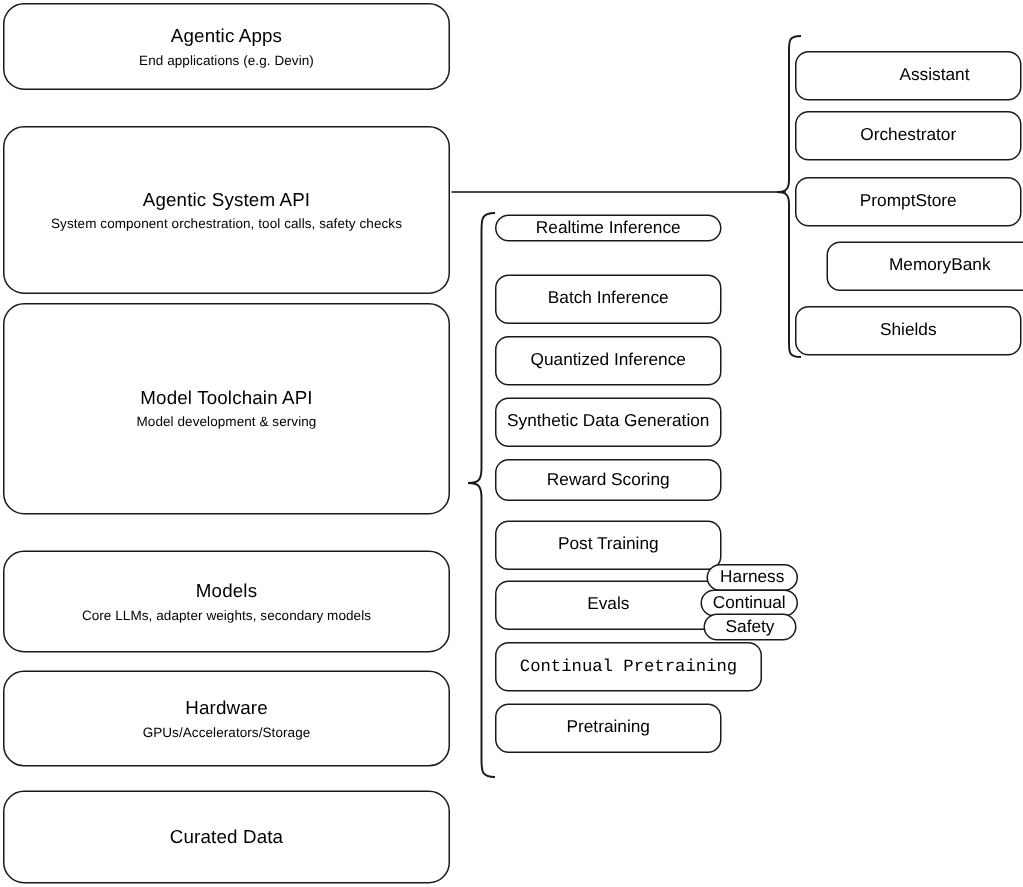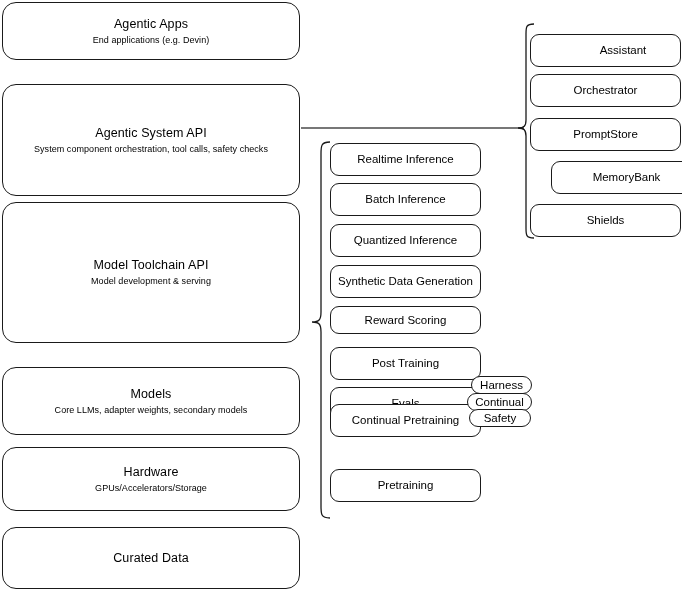--- a/index.html
+++ b/index.html
@@ -126,42 +126,42 @@
       <path d="M24 2
                C 15 2, 15 6, 15 14
                L 15 172
                C 15 180, 13 182, 6 182
                C 13 182, 15 184, 15 192
                L 15 366
                C 15 374, 15 378, 24 378"></path>
     </svg>
   </div>
 
-  <div class="node capability" style="left:330px; top:143px; width:151px; height:33px;">
+  <div class="node capability" style="left:330px; top:143px; width:151px; height:18px;">
     <span>Realtime Inference</span>
   </div>
   <div class="node capability" style="left:330px; top:183px; width:151px; height:33px;">
     <span>Batch Inference</span>
   </div>
   <div class="node capability" style="left:330px; top:224px; width:151px; height:33px;">
     <span>Quantized Inference</span>
   </div>
   <div class="node capability" style="left:330px; top:265px; width:151px; height:33px;text-align:center;">
     <span>Synthetic Data Generation</span>
   </div>
   <div class="node capability" style="left:330px; top:306px; width:151px; height:28px;">
     <span>Reward Scoring</span>
   </div>
   <div class="node capability" style="left:330px; top:347px; width:151px; height:33px;">
     <span>Post Training</span>
   </div>
   <div class="node capability" style="left:330px; top:387px; width:151px; height:33px;">
     <span>Evals</span>
   </div>
-  <div class="node capability" style="left:330px; top:404px; width:151px; height:33px;">
+  <div class="node capability" style="left:330px; top:428px; width:178px; height:33px;font-family:Liberation Mono, monospace;">
     <span>Continual Pretraining</span>
   </div>
   <div class="node capability" style="left:330px; top:469px; width:151px; height:33px;">
     <span>Pretraining</span>
   </div>
 
   <div class="node pill" style="left:471px; top:376px; width:61px; height:18px;">
     <span>Harness</span>
   </div>
   <div class="node pill" style="left:467px; top:393px; width:65px; height:18px;">

